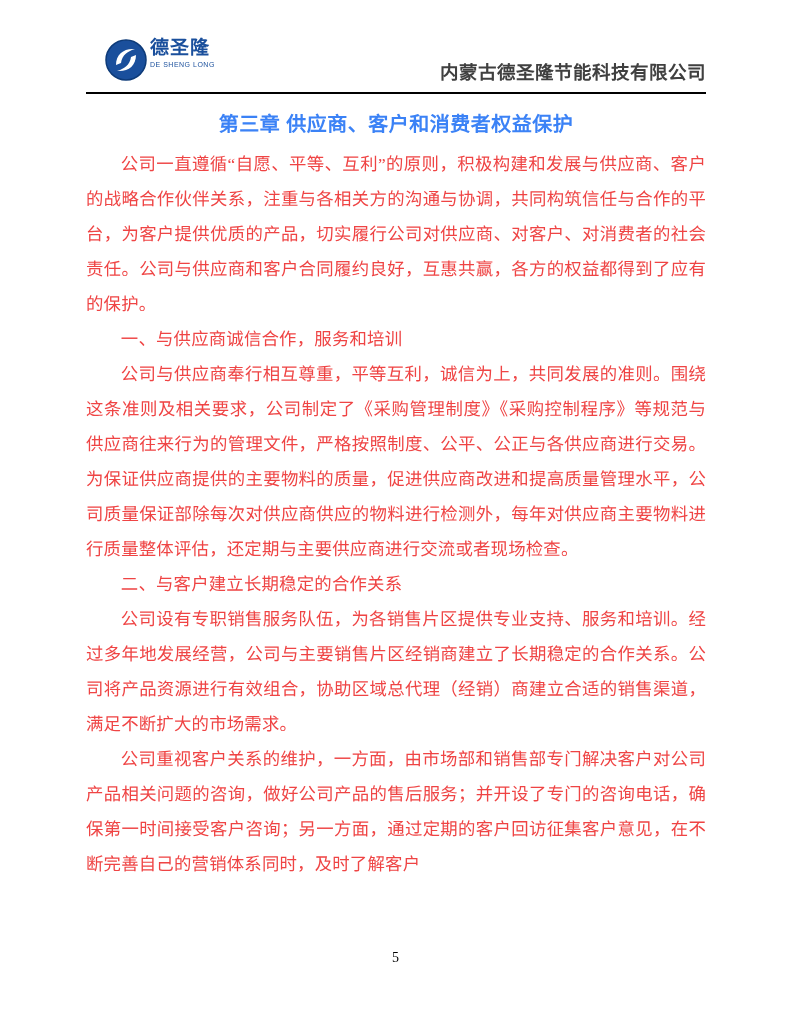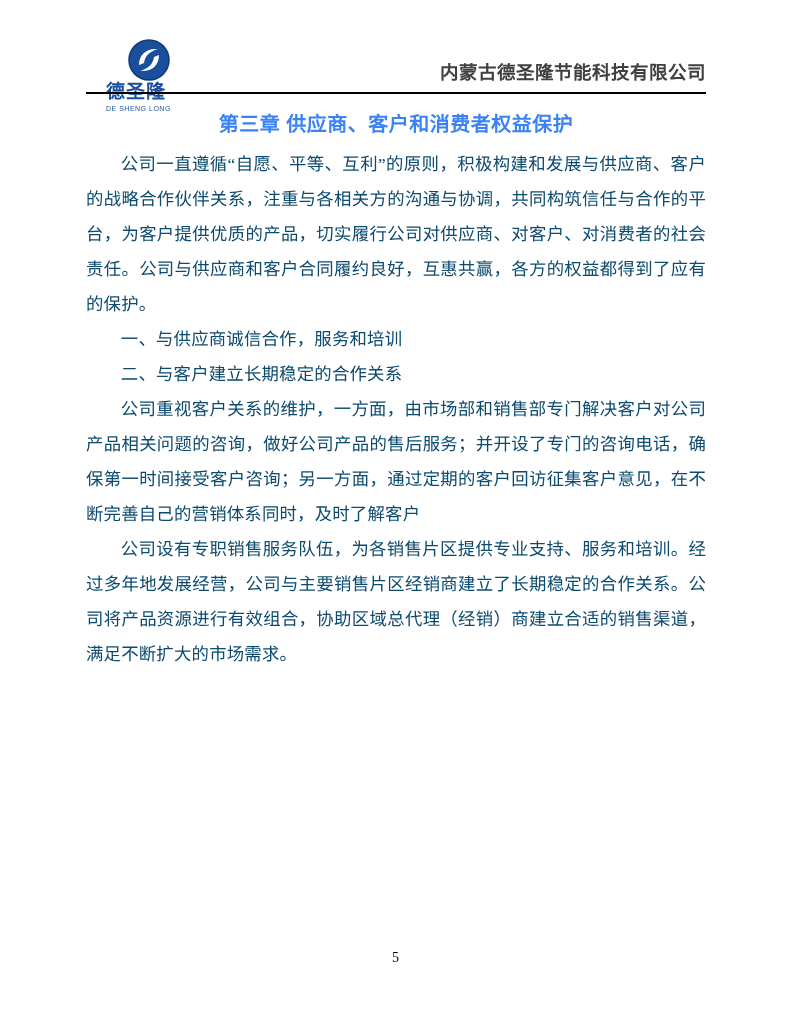--- a/index.html
+++ b/index.html
@@ -30,23 +30,22 @@
   
   .header {
     position: relative;
     height: 58px;
   }
   .logo-wrap {
     position: absolute;
     left: 18px;
     top: 2px;
     display: flex;
-    align-items: flex-end;
+    align-items: flex-start;
     height: 46px;
-    flex-direction: column;
   }
   .logo-mark {
     position: relative;
     width: 44px;
     height: 44px;
     flex: 0 0 44px;
   }
   .logo-mark svg { display: block; }
   .logo-text {
     margin-left: 2px;
@@ -96,21 +95,21 @@
     color: #3b82f6;
     margin: 14px 0 10px 0;
     letter-spacing: 0.5px;
   }
 
   
   .body-text p {
     font-family: "Liberation Serif", "DejaVu Serif", serif;
     font-size: 17.4px;
     line-height: 35px;
-    color: #0c4a6e;
+    color: #ef4444;
     margin: 0;
     text-align: justify;
     text-justify: inter-ideograph;
     text-indent: 2em;
     letter-spacing: 0.2px;
   }
 
   
   .page-number {
     position: absolute;
@@ -146,21 +145,22 @@
       </div>
       <div class="company-name">内蒙古德圣隆节能科技有限公司</div>
       <div class="header-rule"></div>
     </div>
 
     <h1 class="chapter-title">第三章 供应商、客户和消费者权益保护</h1>
 
     <div class="body-text">
       <p>公司一直遵循“自愿、平等、互利”的原则，积极构建和发展与供应商、客户的战略合作伙伴关系，注重与各相关方的沟通与协调，共同构筑信任与合作的平台，为客户提供优质的产品，切实履行公司对供应商、对客户、对消费者的社会责任。公司与供应商和客户合同履约良好，互惠共赢，各方的权益都得到了应有的保护。</p>
       <p>一、与供应商诚信合作，服务和培训</p>
+      <p>公司与供应商奉行相互尊重，平等互利，诚信为上，共同发展的准则。围绕这条准则及相关要求，公司制定了《采购管理制度》《采购控制程序》等规范与供应商往来行为的管理文件，严格按照制度、公平、公正与各供应商进行交易。为保证供应商提供的主要物料的质量，促进供应商改进和提高质量管理水平，公司质量保证部除每次对供应商供应的物料进行检测外，每年对供应商主要物料进行质量整体评估，还定期与主要供应商进行交流或者现场检查。</p>
       <p>二、与客户建立长期稳定的合作关系</p>
+      <p>公司设有专职销售服务队伍，为各销售片区提供专业支持、服务和培训。经过多年地发展经营，公司与主要销售片区经销商建立了长期稳定的合作关系。公司将产品资源进行有效组合，协助区域总代理（经销）商建立合适的销售渠道，满足不断扩大的市场需求。</p>
       <p>公司重视客户关系的维护，一方面，由市场部和销售部专门解决客户对公司产品相关问题的咨询，做好公司产品的售后服务；并开设了专门的咨询电话，确保第一时间接受客户咨询；另一方面，通过定期的客户回访征集客户意见，在不断完善自己的营销体系同时，及时了解客户</p>
-      <p>公司设有专职销售服务队伍，为各销售片区提供专业支持、服务和培训。经过多年地发展经营，公司与主要销售片区经销商建立了长期稳定的合作关系。公司将产品资源进行有效组合，协助区域总代理（经销）商建立合适的销售渠道，满足不断扩大的市场需求。</p>
     </div>
 
   </div>
 
   <div class="page-number">5</div>
 </div>
 
 </body></html>

